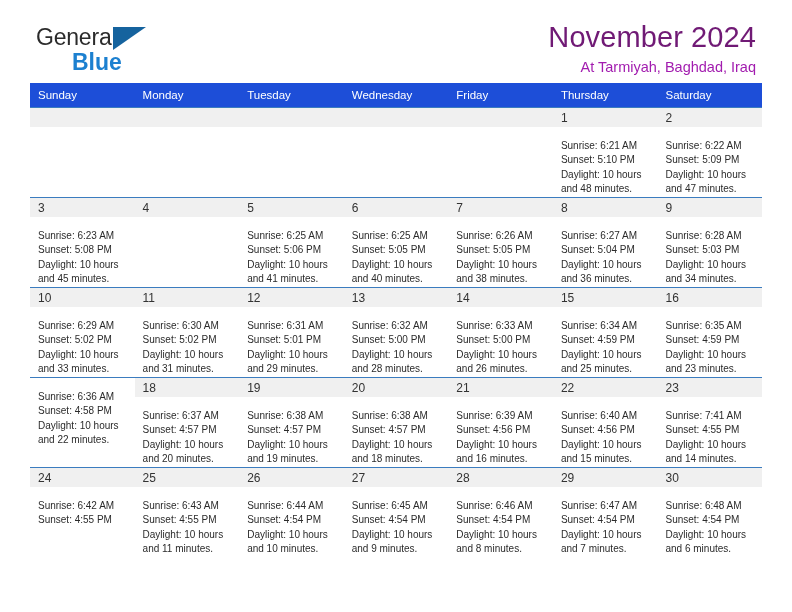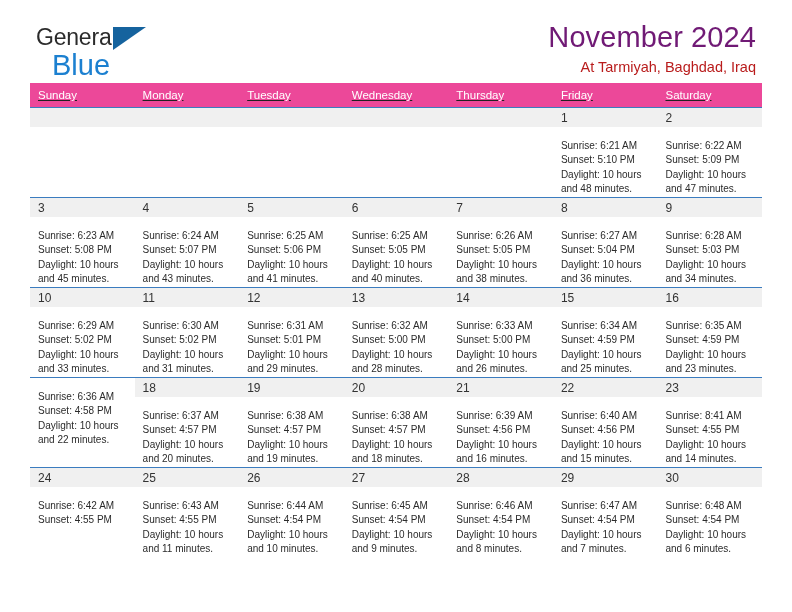--- a/index.html
+++ b/index.html
@@ -37,26 +37,27 @@
     height: 56px;
   }
   .logo-general {
     font-size: 23px;
     color: #2b2b2b;
     letter-spacing: -0.2px;
     line-height: 1;
     display: block;
   }
   .logo-blue {
-    font-size: 29px;
+    font-size: 23px;
     color: #1c80d0;
     line-height: 1;
     display: block;
     margin-top: 2px;
-    margin-left: 16px;
+    margin-left: 36px;
+    font-weight: bold;
   }
   .logo-triangle {
     position: absolute;
     left: 77px;
     top: 1px;
     width: 0;
     height: 0;
     border-left: 33px solid #15639e;
     border-bottom: 23px solid transparent;
   }
@@ -66,33 +67,32 @@
   }
   .title {
     font-size: 29px;
     font-weight: normal;
     color: #701a75;
     line-height: 1.05;
     letter-spacing: 0.1px;
   }
   .subtitle {
     font-size: 14.5px;
-    color: #b91c1c;
+    color: #a21caf;
     margin-top: 8px;
     line-height: 1.1;
   }
 
   
   .calendar {
     margin-top: 11px;
   }
   .weekday-row {
     display: flex;
-    background: #ec4899;
-    text-decoration: underline;
+    background: #1d4ed8;
   }
   .weekday {
     flex: 1 1 0;
     color: #ffffff;
     font-size: 11.5px;
     padding: 5px 0 5px 8px;
     box-sizing: border-box;
     line-height: 1.25;
   }
   .week {
@@ -151,22 +151,22 @@
       <div class="subtitle">At Tarmiyah, Baghdad, Iraq</div>
     </div>
   </div>
 
   <div class="calendar">
     <div class="weekday-row">
       <div class="weekday">Sunday</div>
       <div class="weekday">Monday</div>
       <div class="weekday">Tuesday</div>
       <div class="weekday">Wednesday</div>
+      <div class="weekday">Friday</div>
       <div class="weekday">Thursday</div>
-      <div class="weekday">Friday</div>
       <div class="weekday">Saturday</div>
     </div>
 
     <div class="week">
       <div class="day-cell">
         <div class="day-num blank"></div>
         <div class="day-info">
           <div></div>
           <div></div>
           <div class="daylight"></div>
@@ -226,25 +226,20 @@
       <div class="day-cell">
         <div class="day-num">3</div>
         <div class="day-info">
           <div>Sunrise: 6:23 AM</div>
           <div>Sunset: 5:08 PM</div>
           <div class="daylight">Daylight: 10 hours and 45 minutes.</div>
         </div>
       </div>
       <div class="day-cell">
         <div class="day-num">4</div>
-        <div class="day-info">
-          <div>Sunrise: 6:24 AM</div>
-          <div>Sunset: 5:07 PM</div>
-          <div class="daylight">Daylight: 10 hours and 43 minutes.</div>
-        </div>
       </div>
       <div class="day-cell">
         <div class="day-num">5</div>
         <div class="day-info">
           <div>Sunrise: 6:25 AM</div>
           <div>Sunset: 5:06 PM</div>
           <div class="daylight">Daylight: 10 hours and 41 minutes.</div>
         </div>
       </div>
       <div class="day-cell">
@@ -384,21 +379,21 @@
         <div class="day-num">22</div>
         <div class="day-info">
           <div>Sunrise: 6:40 AM</div>
           <div>Sunset: 4:56 PM</div>
           <div class="daylight">Daylight: 10 hours and 15 minutes.</div>
         </div>
       </div>
       <div class="day-cell">
         <div class="day-num">23</div>
         <div class="day-info">
-          <div>Sunrise: 8:41 AM</div>
+          <div>Sunrise: 7:41 AM</div>
           <div>Sunset: 4:55 PM</div>
           <div class="daylight">Daylight: 10 hours and 14 minutes.</div>
         </div>
       </div>
     </div>
 
     <div class="week">
       <div class="day-cell">
         <div class="day-num">24</div>
         <div class="day-info">

